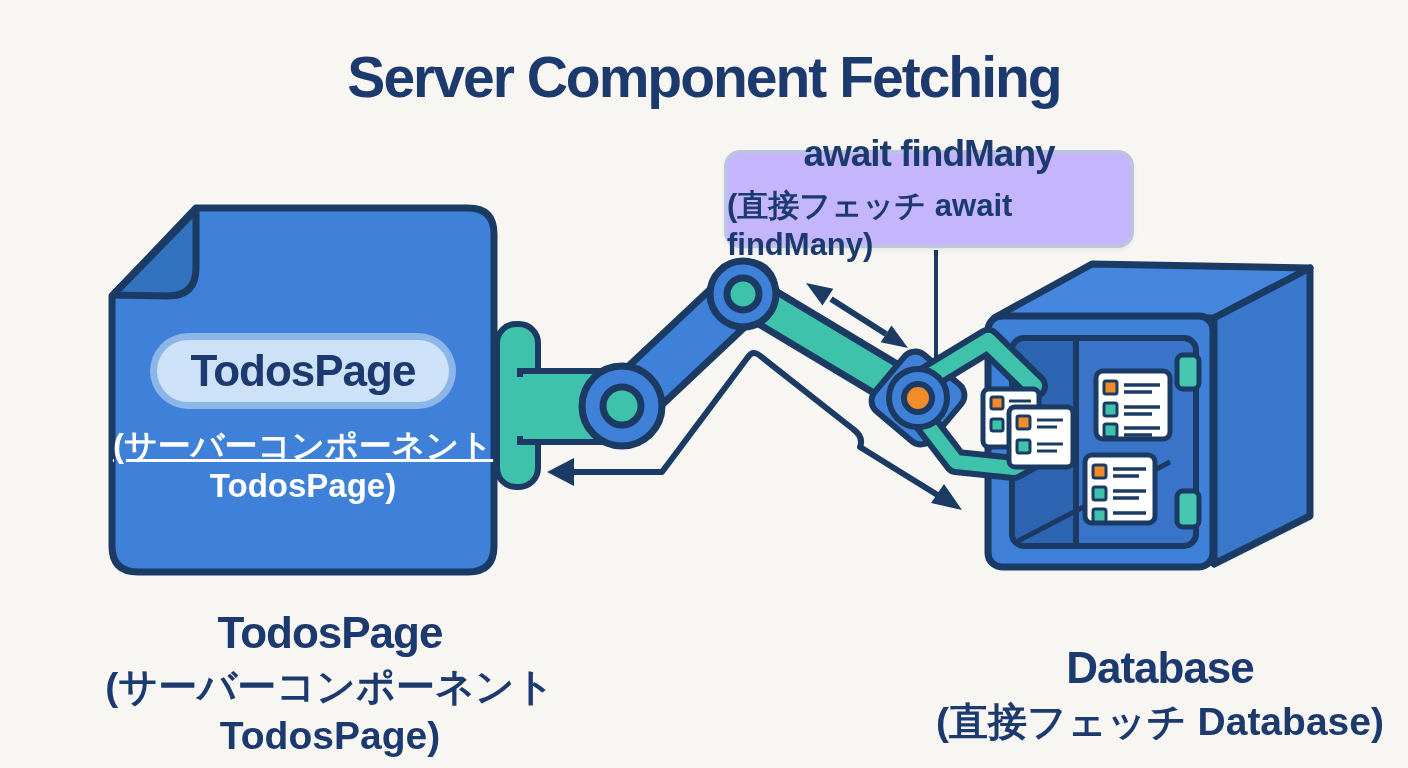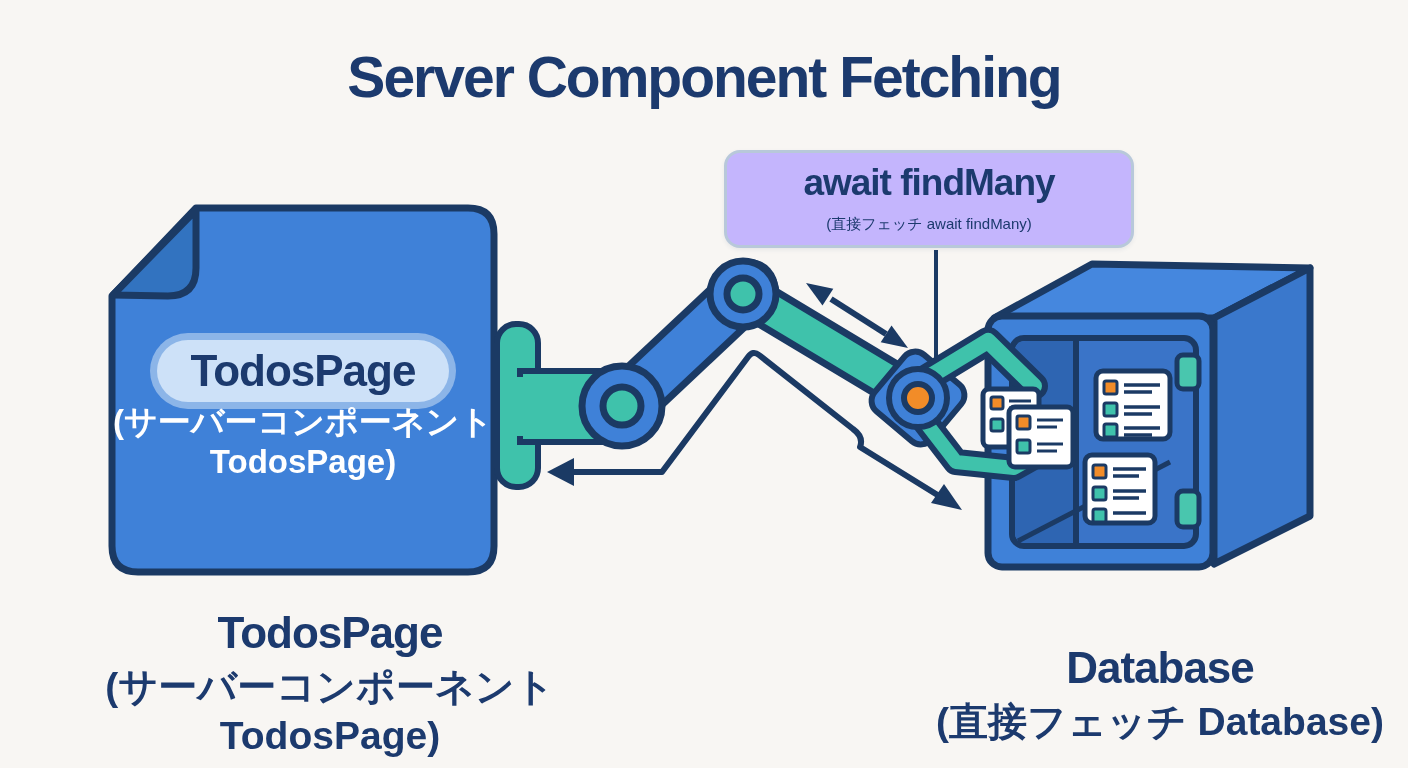--- a/index.html
+++ b/index.html
@@ -20,35 +20,35 @@
   }
 
   .callout{
     position:absolute;left:724px;top:150px;width:410px;height:98px;
     background:#c4b5fd;border:3px solid #b8c8da;border-radius:16px;
     box-sizing:border-box;
     display:flex;flex-direction:column;align-items:center;justify-content:center;
     box-shadow:0 2px 4px rgba(40,70,110,.08);
   }
   .callout .code{font-size:37px;font-weight:700;color:#1c3a6e;letter-spacing:-1px;line-height:1.05;}
-  .callout .annot{font-size:15px;font-weight:400;color:#1c3a6e;margin-top:12px;}
+  .callout .annot{font-size:31px;font-weight:700;color:#1c3a6e;margin-top:12px;}
 
   .doc-text{
     position:absolute;left:112px;top:340px;width:382px;
     text-align:center;color:#fff;
   }
   .doc-badge{
     display:inline-block;
     background:#cde1f8;border-radius:34px;
     padding:6px 34px;
     font-size:44px;font-weight:700;color:#1c3a6e;letter-spacing:-1px;
     box-shadow:0 0 0 7px rgba(235,243,252,.45);
   }
   .doc-line{font-size:33px;font-weight:700;line-height:1.2;}
-  .doc-line.first{margin-top:0;}
+  .doc-line.first{margin-top:24px;text-decoration:underline;}
 
   .caption{position:absolute;text-align:center;color:#1c3a6e;}
   .caption .name{font-size:44px;font-weight:700;letter-spacing:-1px;}
   .caption .annot{font-size:39px;font-weight:700;margin-top:2px;}
   .caption-left{left:20px;top:608px;width:620px;}
   .caption-right{left:930px;top:643px;width:460px;}
 </style>
 </head>
 <body>
 

